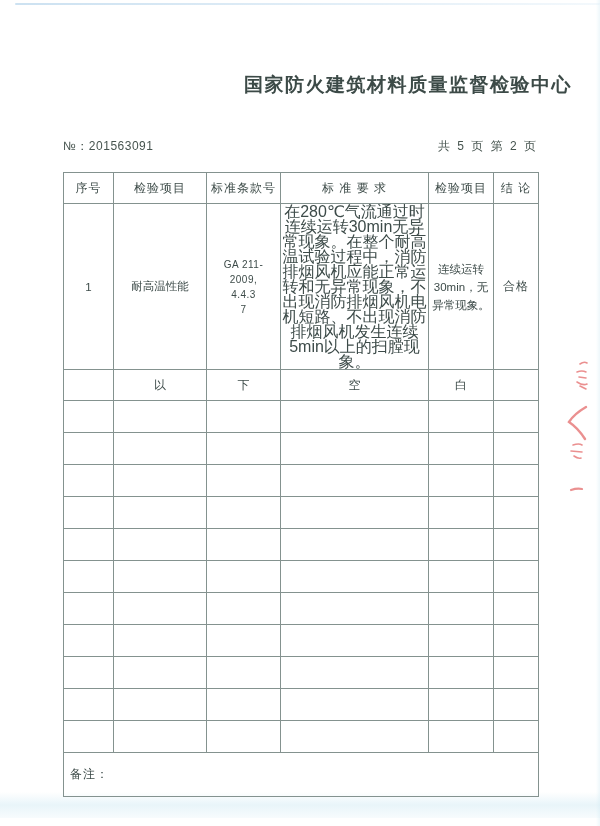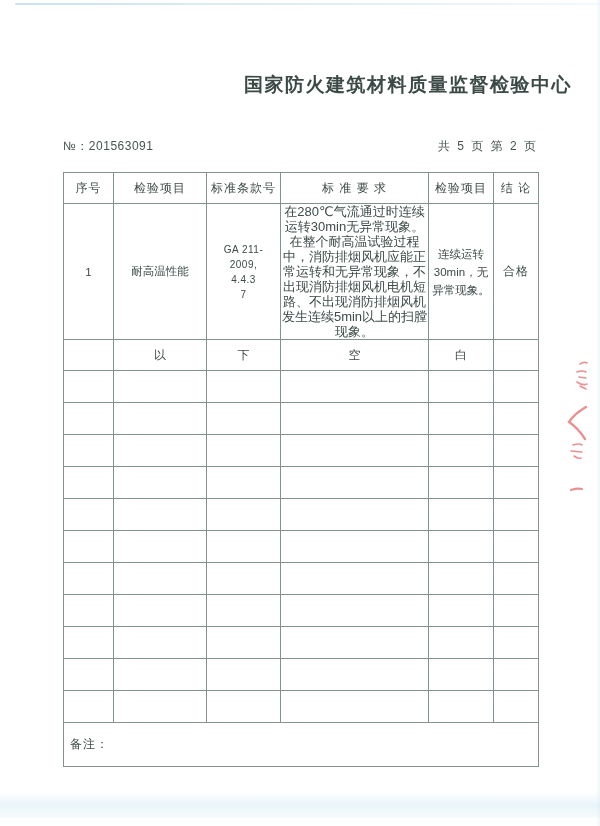--- a/index.html
+++ b/index.html
@@ -95,21 +95,21 @@
     font-size: 12px;
     letter-spacing: 1px;
     color: #3f4d4a;
   }
   tr.data-row { height: 125px; }
   td.req-cell {
     text-align: left;
     vertical-align: middle;
     padding: 3px 4px;
     line-height: 15px;
-    font-size: 13px;
+    font-size: 16px;
   }
   td.clause-cell {
     white-space: pre-line;
     line-height: 15px;
     font-size: 10px;
     letter-spacing: 0.5px;
   }
   td.result-cell {
     line-height: 18px;
     padding: 2px 3px;

